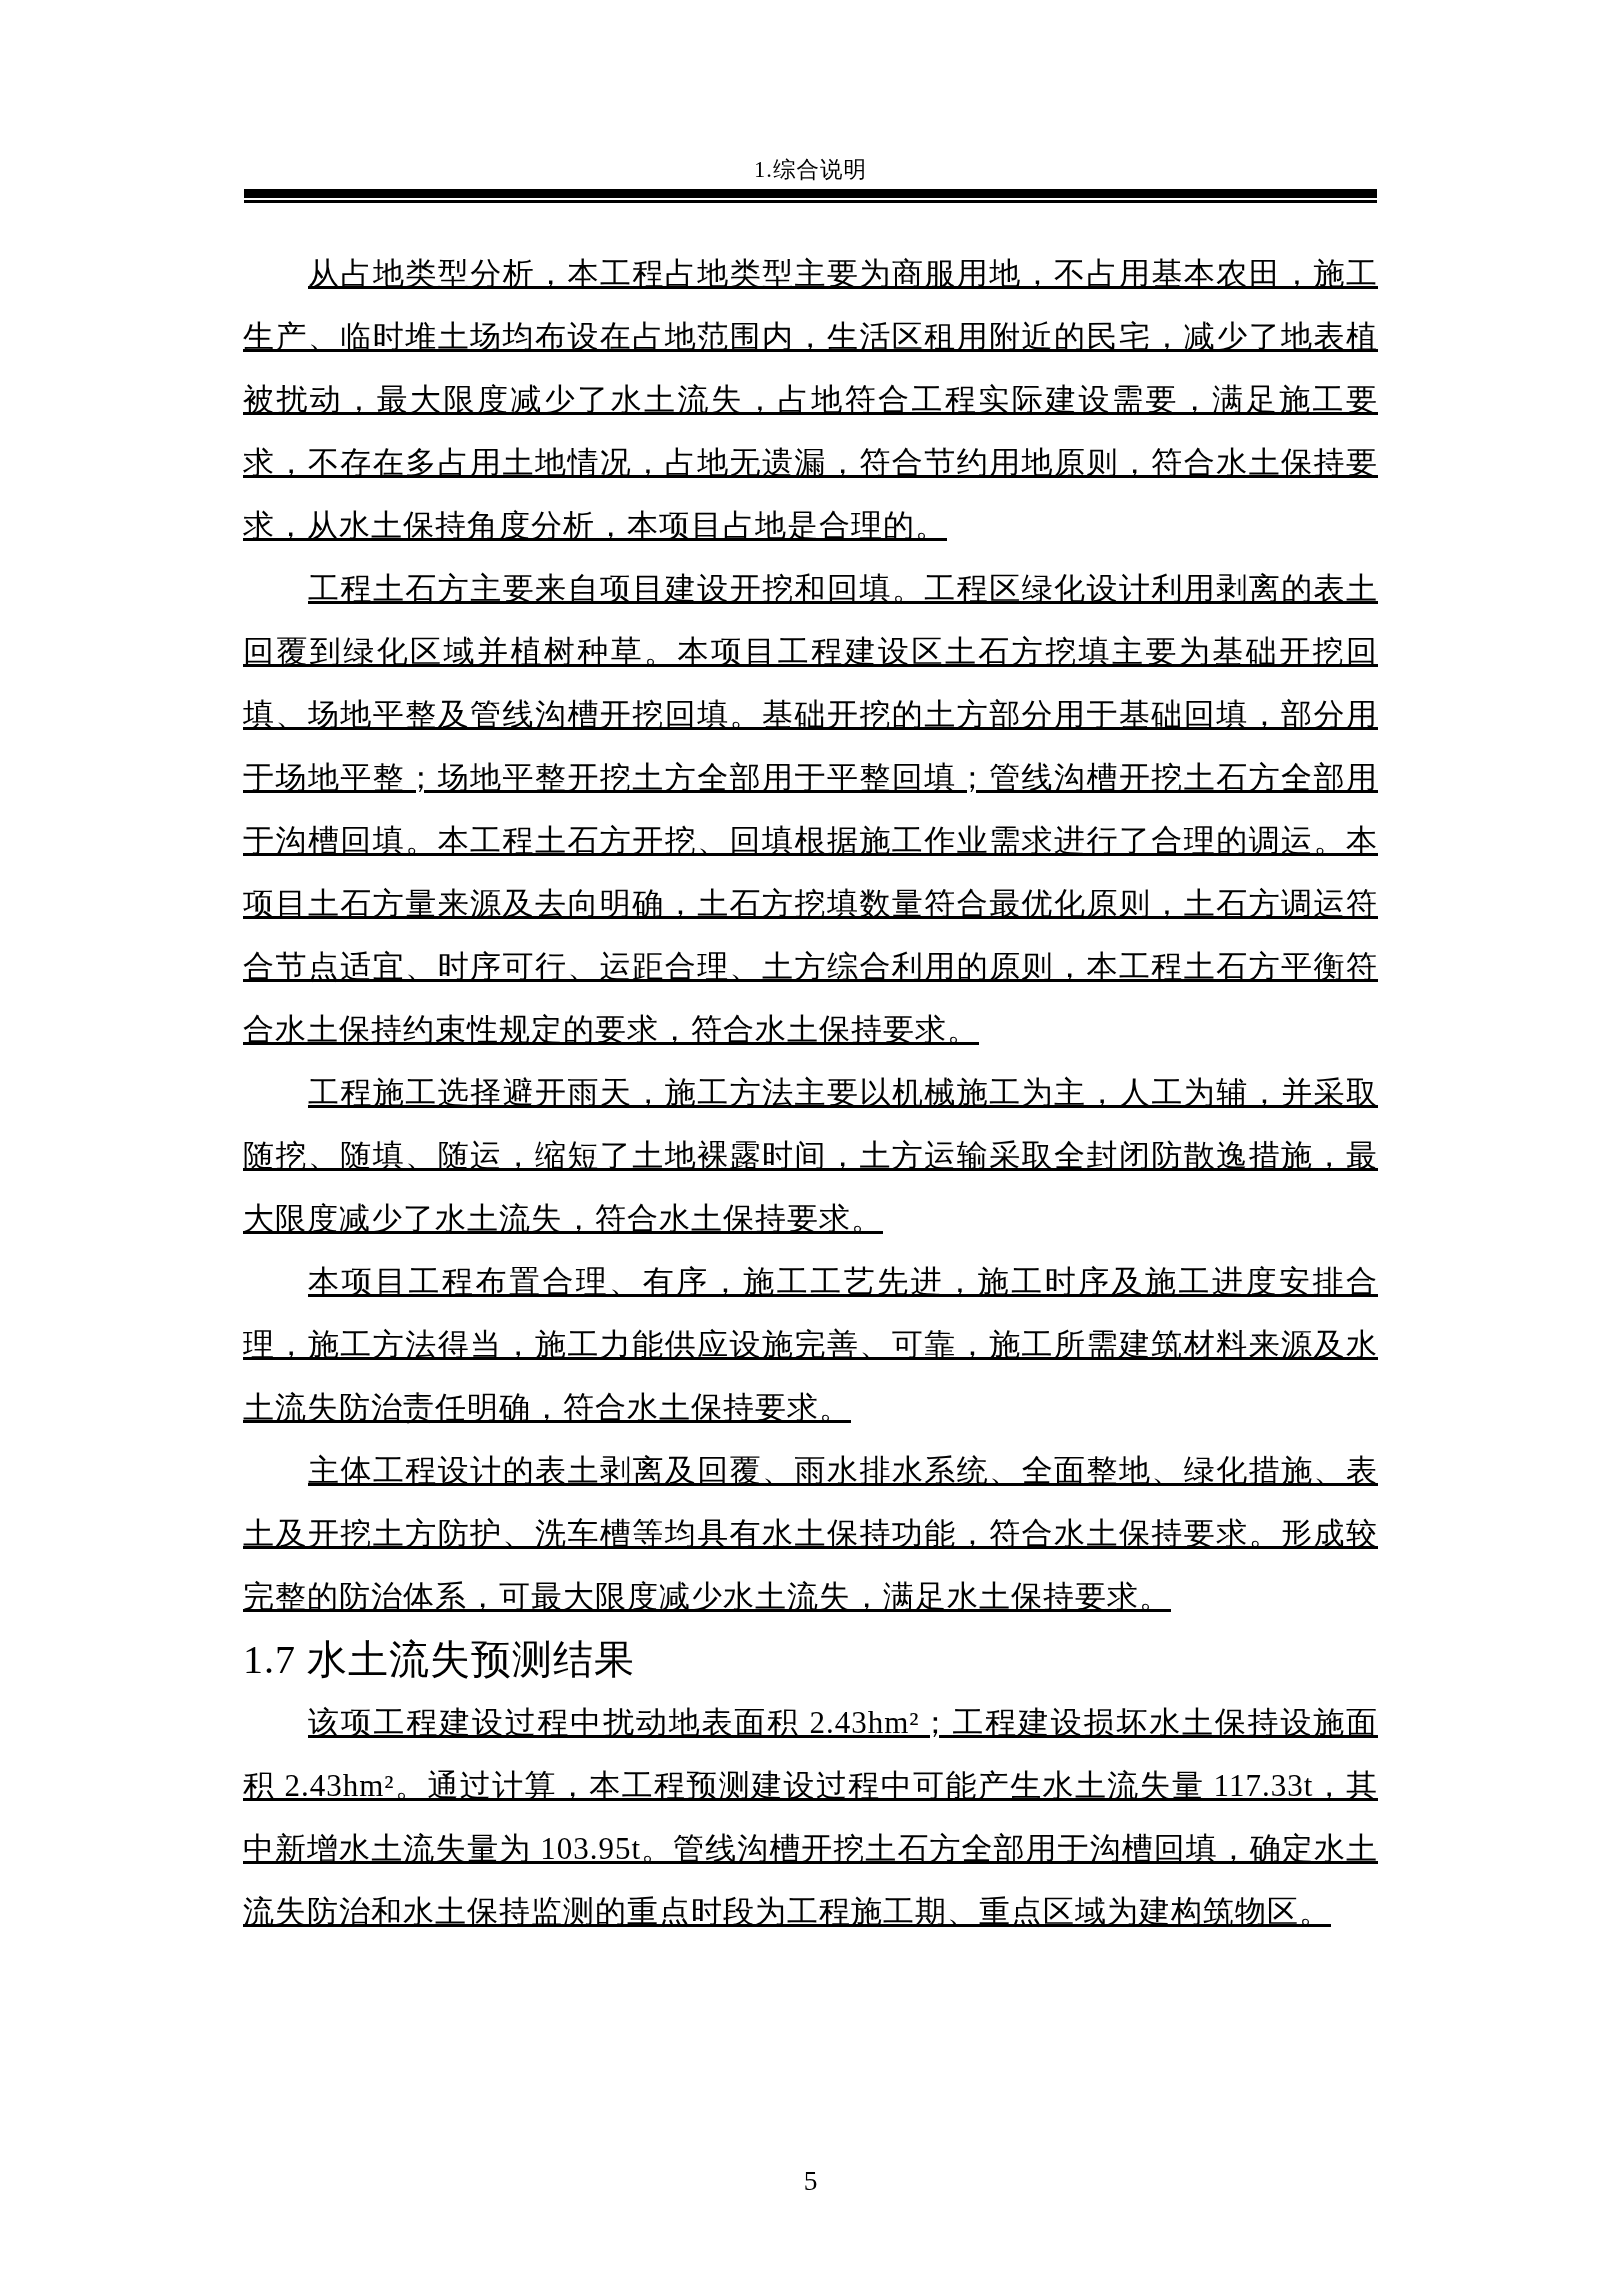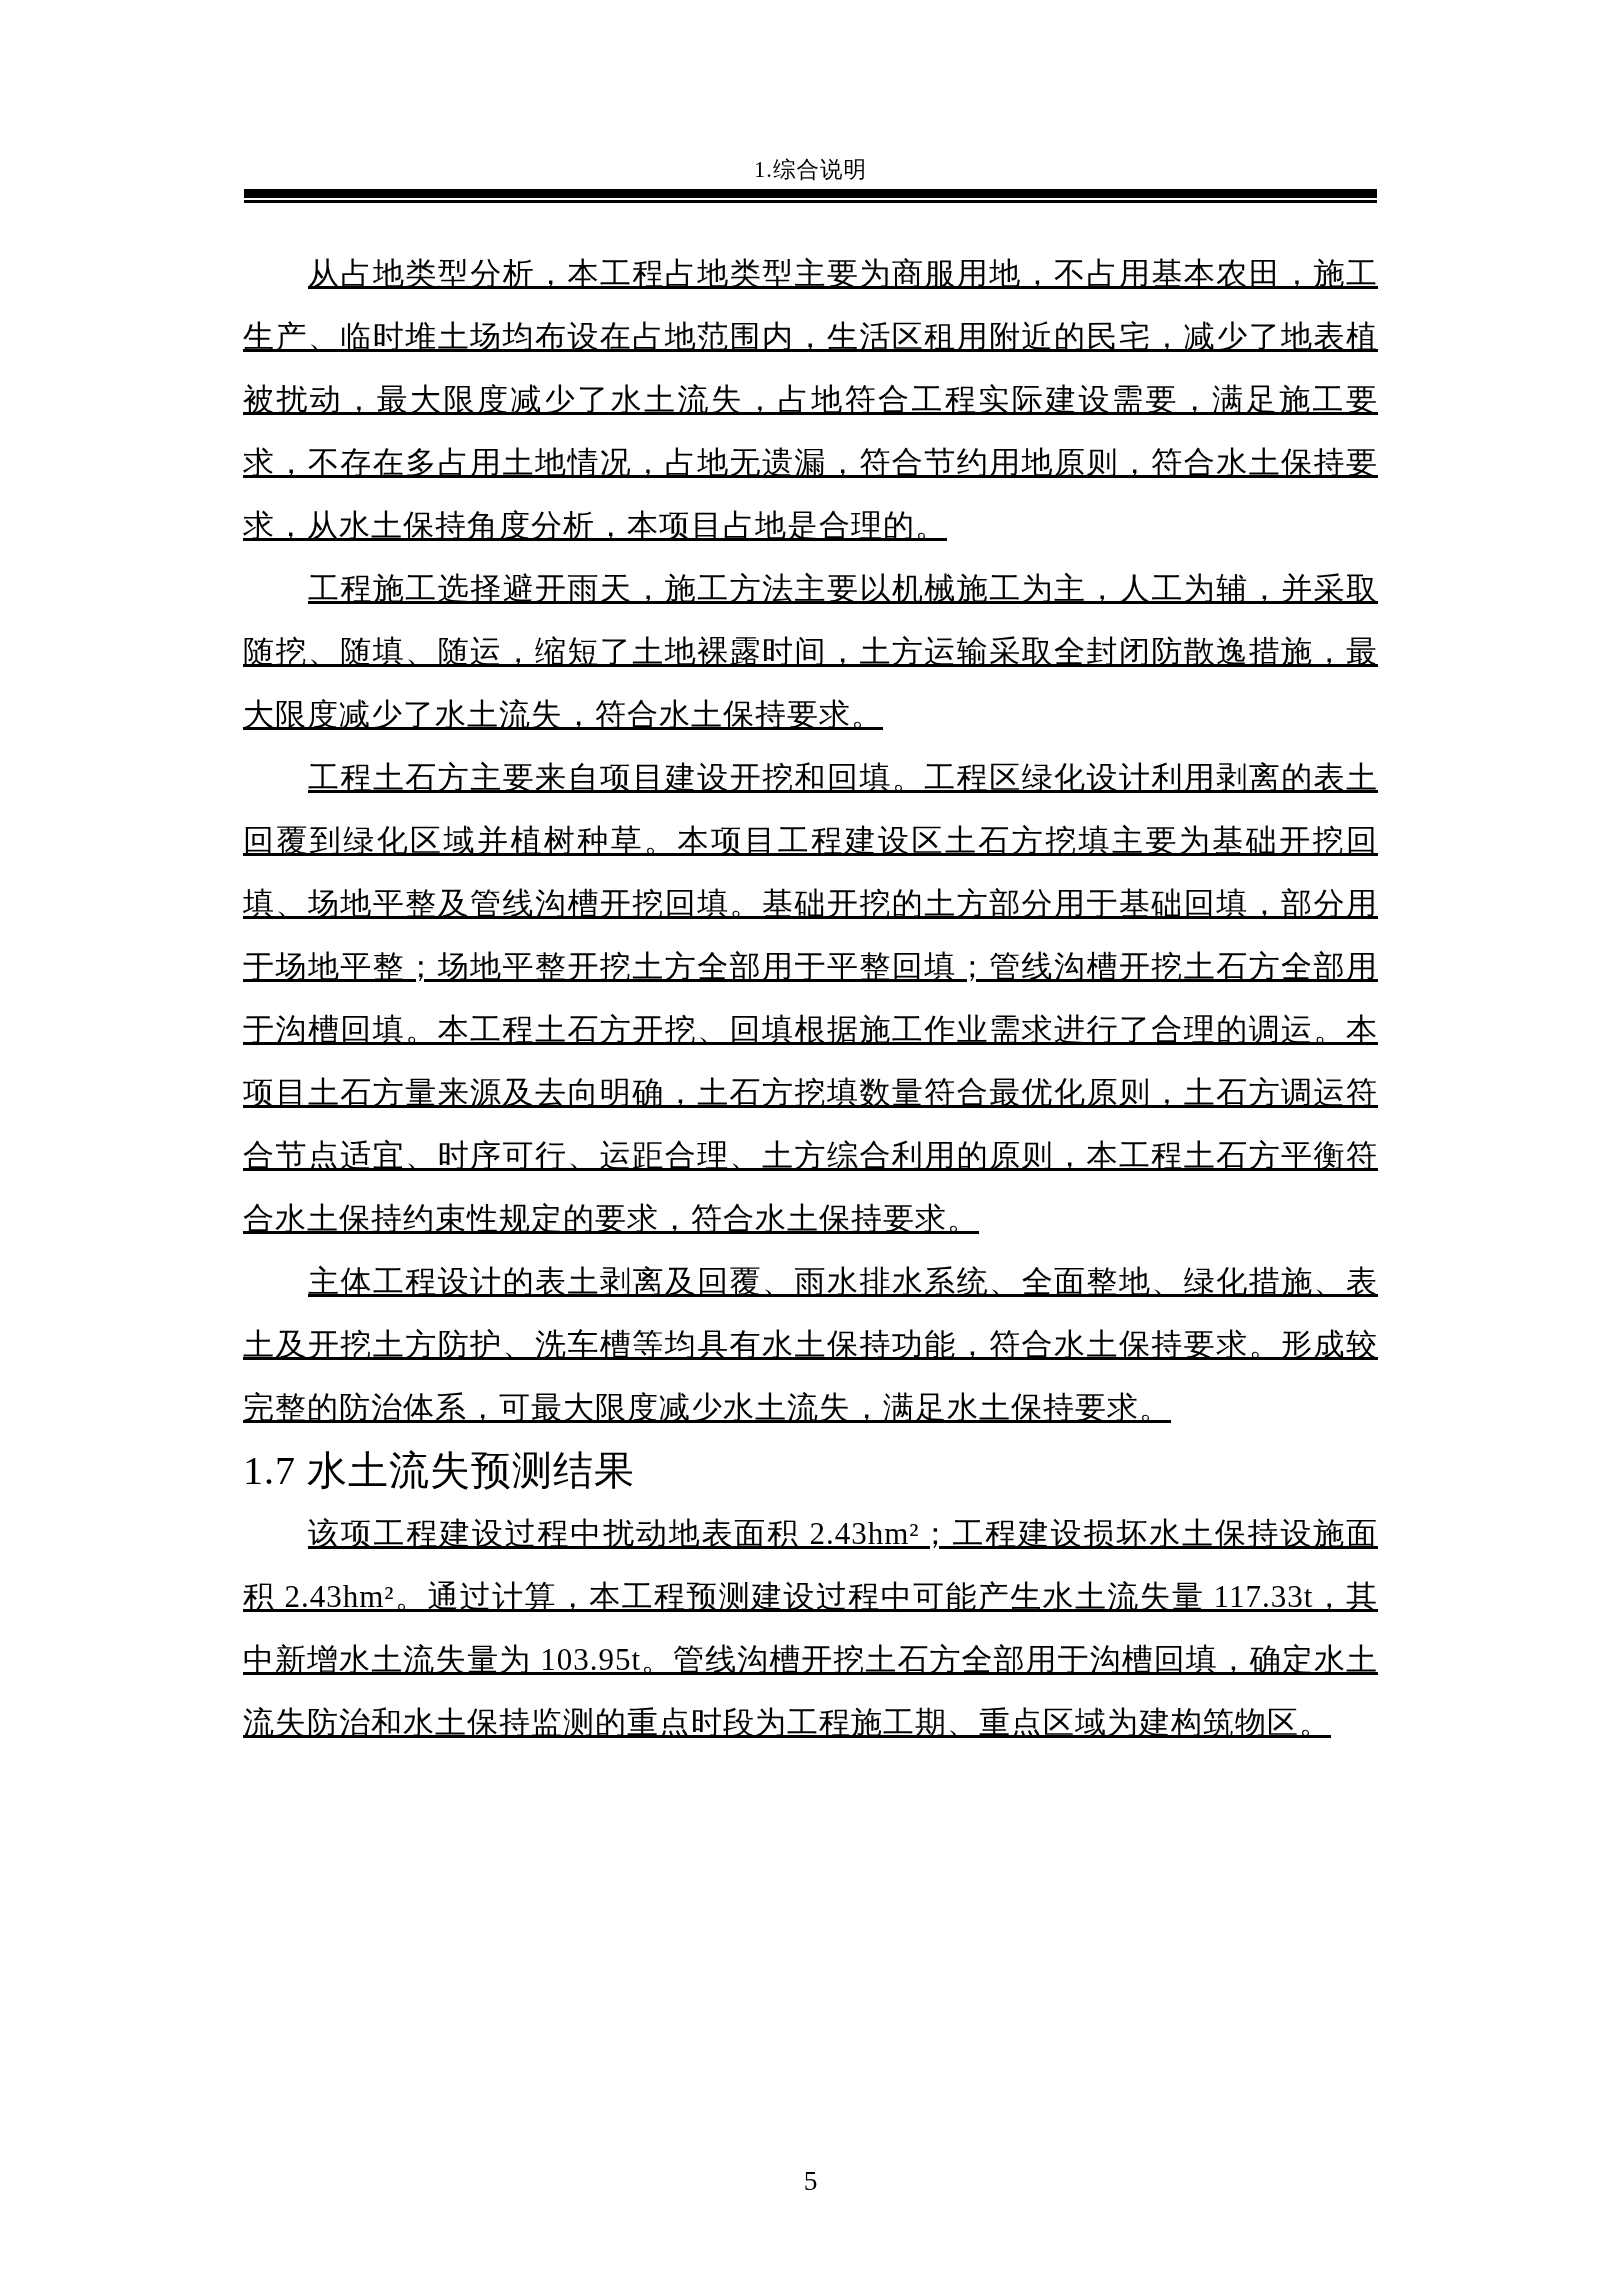--- a/index.html
+++ b/index.html
@@ -82,22 +82,23 @@
   <div class="running-header">1.综合说明</div>
 
   <div class="header-rule">
     <div class="rule-thick"></div>
     <div class="rule-gap"></div>
     <div class="rule-thin"></div>
   </div>
 
   <div class="body-text">
     <p>从占地类型分析，本工程占地类型主要为商服用地，不占用基本农田，施工生产、临时堆土场均布设在占地范围内，生活区租用附近的民宅，减少了地表植被扰动，最大限度减少了水土流失，占地符合工程实际建设需要，满足施工要求，不存在多占用土地情况，占地无遗漏，符合节约用地原则，符合水土保持要求，从水土保持角度分析，本项目占地是合理的。</p>
+    <p>工程土石方主要来自项目建设开挖和回填。工程区绿化设计利用剥离的表土回覆到绿化区域并植树种草。本项目工程建设区土石方挖填主要为基础开挖回填、场地平整及管线沟槽开挖回填。基础开挖的土方部分用于基础回填，部分用于场地平整；场地平整开挖土方全部用于平整回填；管线沟槽开挖土石方全部用于沟槽回填。本工程土石方开挖、回填根据施工作业需求进行了合理的调运。本项目土石方量来源及去向明确，土石方挖填数量符合最优化原则，土石方调运符合节点适宜、时序可行、运距合理、土方综合利用的原则，本工程土石方平衡符合水土保持约束性规定的要求，符合水土保持要求。</p>
     <p>工程施工选择避开雨天，施工方法主要以机械施工为主，人工为辅，并采取随挖、随填、随运，缩短了土地裸露时间，土方运输采取全封闭防散逸措施，最大限度减少了水土流失，符合水土保持要求。</p>
-    <p>工程土石方主要来自项目建设开挖和回填。工程区绿化设计利用剥离的表土回覆到绿化区域并植树种草。本项目工程建设区土石方挖填主要为基础开挖回填、场地平整及管线沟槽开挖回填。基础开挖的土方部分用于基础回填，部分用于场地平整；场地平整开挖土方全部用于平整回填；管线沟槽开挖土石方全部用于沟槽回填。本工程土石方开挖、回填根据施工作业需求进行了合理的调运。本项目土石方量来源及去向明确，土石方挖填数量符合最优化原则，土石方调运符合节点适宜、时序可行、运距合理、土方综合利用的原则，本工程土石方平衡符合水土保持约束性规定的要求，符合水土保持要求。</p>
+    <p>本项目工程布置合理、有序，施工工艺先进，施工时序及施工进度安排合理，施工方法得当，施工力能供应设施完善、可靠，施工所需建筑材料来源及水土流失防治责任明确，符合水土保持要求。</p>
     <p>主体工程设计的表土剥离及回覆、雨水排水系统、全面整地、绿化措施、表土及开挖土方防护、洗车槽等均具有水土保持功能，符合水土保持要求。形成较完整的防治体系，可最大限度减少水土流失，满足水土保持要求。</p>
 
     <h2 class="section-heading">1.7 水土流失预测结果</h2>
 
     <p>该项工程建设过程中扰动地表面积 2.43hm²；工程建设损坏水土保持设施面积 2.43hm²。通过计算，本工程预测建设过程中可能产生水土流失量 117.33t，其中新增水土流失量为 103.95t。管线沟槽开挖土石方全部用于沟槽回填，确定水土流失防治和水土保持监测的重点时段为工程施工期、重点区域为建构筑物区。</p>
   </div>
 
   <div class="page-number">5</div>
 
 </div>

